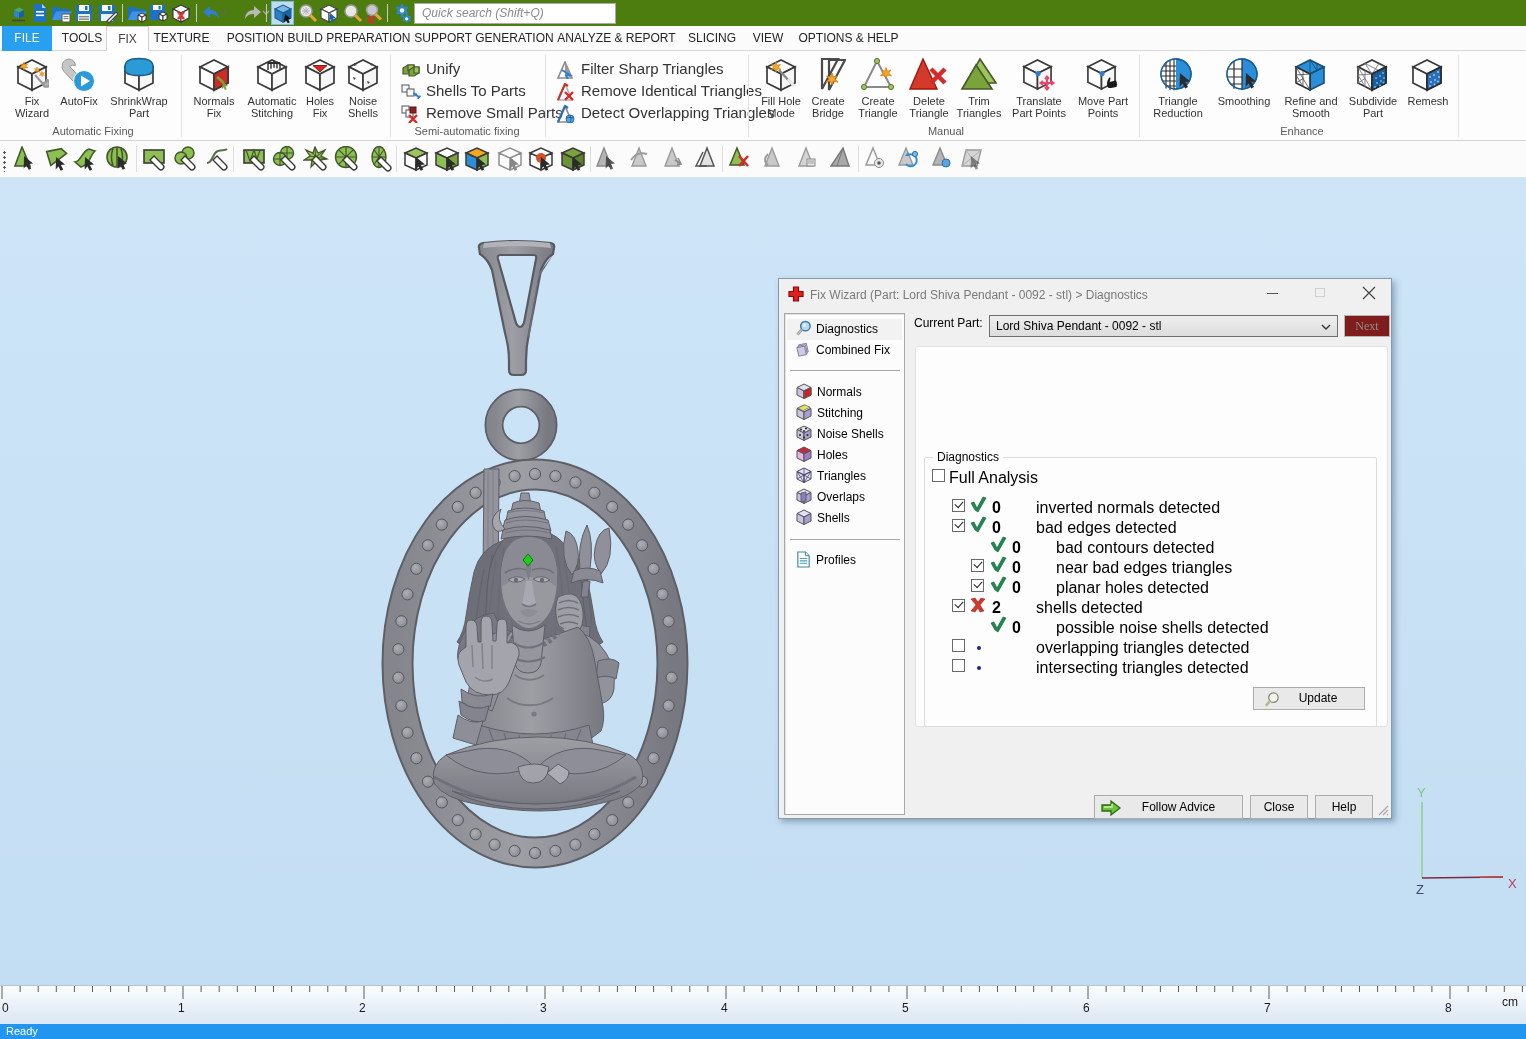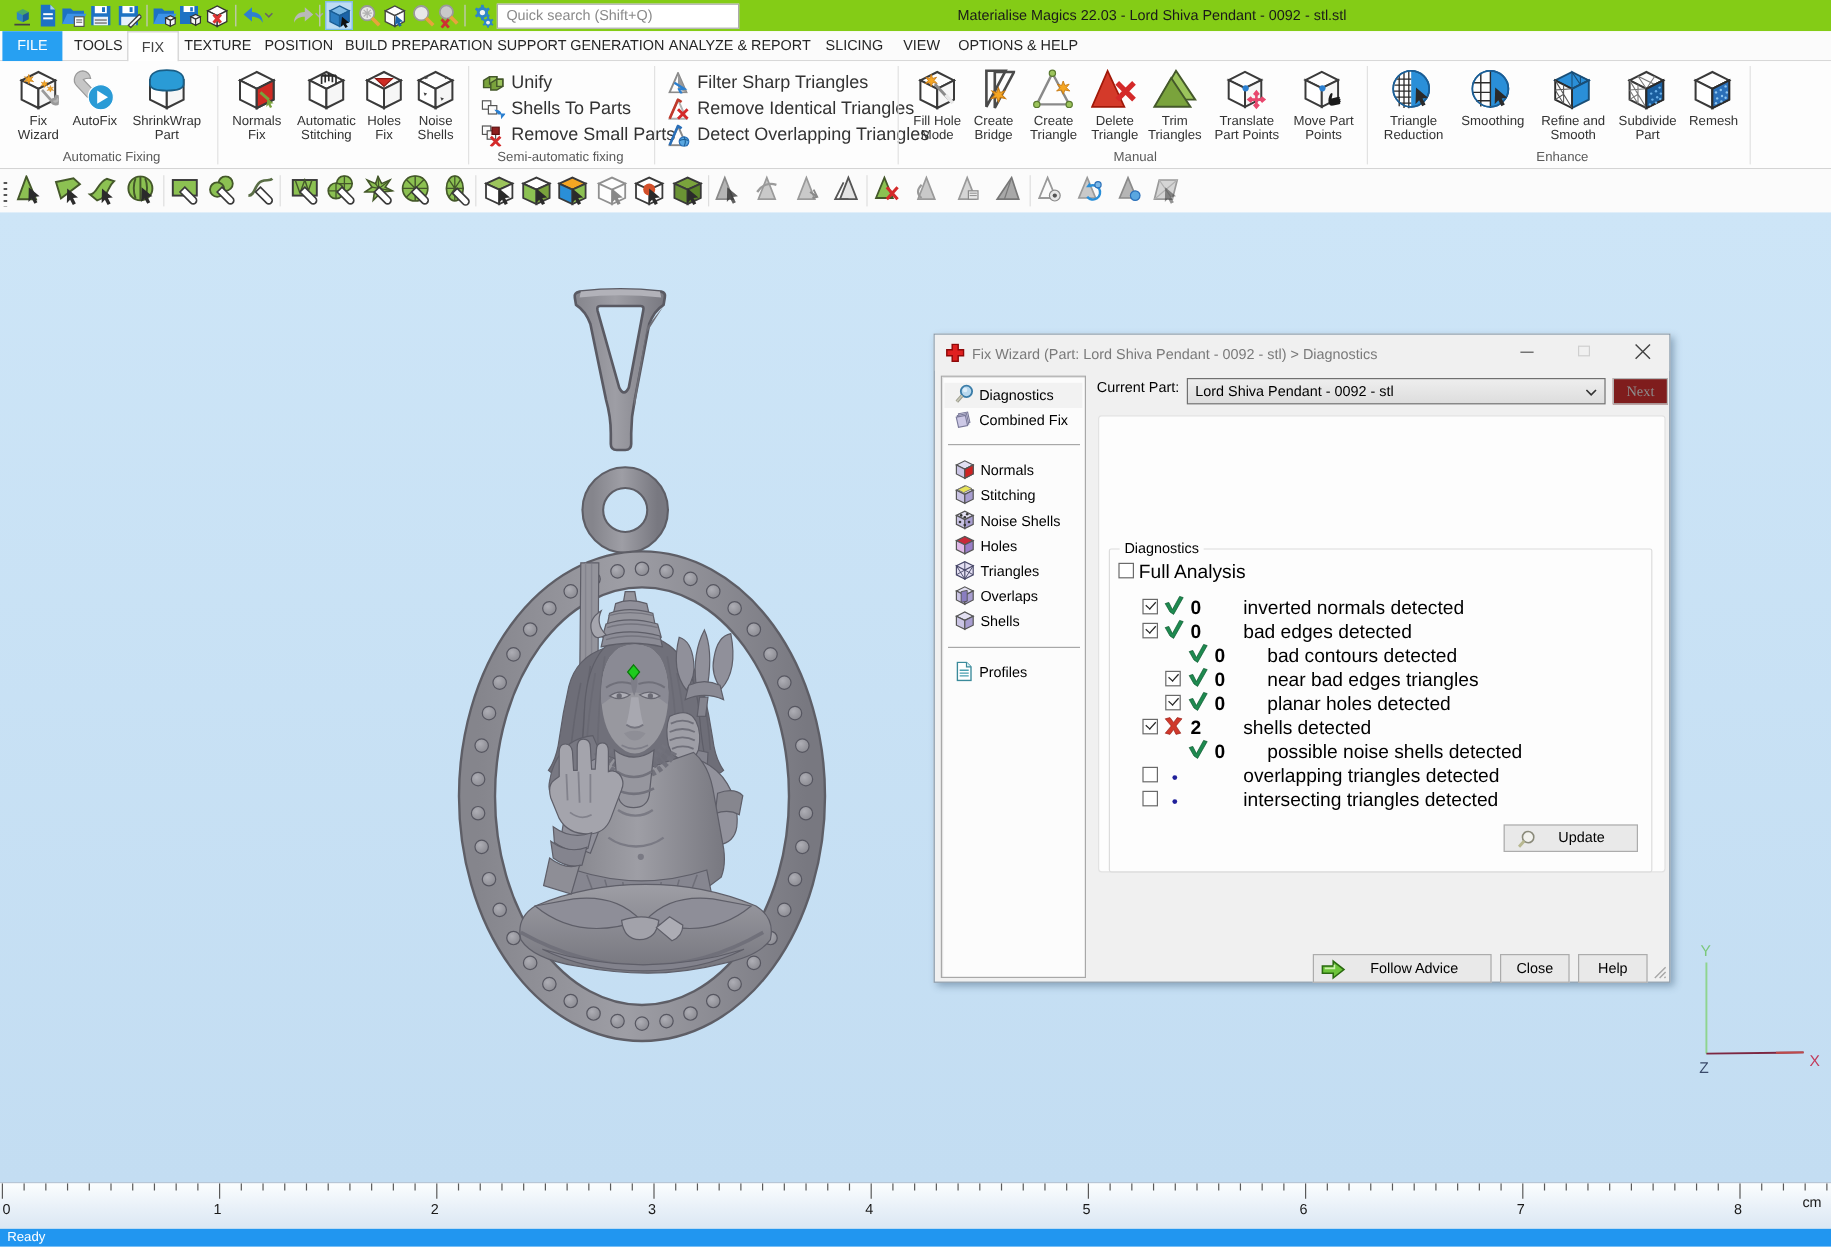--- a/index.html
+++ b/index.html
@@ -1,19 +1,19 @@
 <!DOCTYPE html>
 <html><head>
 <meta charset="utf-8">
 <style>
 * { margin:0; padding:0; box-sizing:border-box; }
 html,body { width:1526px; height:1039px; overflow:hidden; font-family:"Liberation Sans", sans-serif; }
 #app { position:relative; width:1526px; height:1039px; background:#fff; }
 
-#titlebar { position:absolute; left:0; top:0; width:1526px; height:26px; background:#84cc16; }
+#titlebar { position:absolute; left:0; top:0; width:1526px; height:26px; background:#4d7c0f;font-style:italic; }
 #titlebar .ico { position:absolute; top:2px; width:22px; height:22px; }
 #title-text { position:absolute; top:0; left:760px; width:400px; height:26px; line-height:27px; font-size:12px; color:#1a1a1a; text-align:center; }
 .qsep { position:absolute; top:4px; width:1px; height:18px; background:#c9c9c9; }
 #qsearch { position:absolute; left:414px; top:3px; width:202px; height:21px; background:#fff; border:1px solid #ababab; font-size:12px; color:#8a8a8a; line-height:19px; padding-left:7px; }
 
 #tabs { position:absolute; left:0; top:26px; width:1526px; height:25px; background:#fbfbfb; border-bottom:1px solid #d8d8d8; }
 .tab { position:absolute; top:0; height:25px; line-height:25px; font-size:12px; color:#262626; text-align:center; }
 #tab-file { left:2px; width:50px; background:#27a0f2; color:#fff; }
 #tab-fix { background:#fff; border:1px solid #d0d0d0; border-bottom:none; color:#444; height:26px; }
 
@@ -167,28 +167,27 @@
         <path d="M6 14 L12 21 M12 14 L6 21" stroke="#c33" stroke-width="2.4"></path>
       </svg>
     <div class="qsep" style="left:387px"></div>
     <svg class="ico" style="left:391px" viewBox="0 0 22 22">
         <path d="M10 2 l2 0 l.4 2.1 a6 6 0 0 1 1.8 1 l2 -.8 l1 1.7 l-1.6 1.4 a6 6 0 0 1 0 2.1 l1.6 1.4 l-1 1.7 l-2 -.8 a6 6 0 0 1 -1.8 1 l-.4 2.1 l-2 0 l-.4 -2.1 a6 6 0 0 1 -1.8 -1 l-2 .8 l-1 -1.7 l1.6 -1.4 a6 6 0 0 1 0 -2.1 L4.8 6 l1 -1.7 l2 .8 a6 6 0 0 1 1.8 -1 Z" fill="#2e86c8"></path>
         <circle cx="11" cy="8.5" r="2.2" fill="#f2f2f2"></circle>
         <path d="M15 12 l1.4 0 l.3 1.5 l1.4 .7 l1.4 -.6 l.7 1.2 l-1.1 1 l0 1.5 l1.1 1 l-.7 1.2 l-1.4 -.6 l-1.4 .7 l-.3 1.5 l-1.4 0 l-.3 -1.5 l-1.4 -.7 l-1.4 .6 l-.7 -1.2 l1.1 -1 l0 -1.5 l-1.1 -1 l.7 -1.2 l1.4 .6 l1.4 -.7 Z" fill="#2e86c8"></path>
         <circle cx="15.7" cy="16.8" r="1.6" fill="#f2f2f2"></circle>
       </svg>
     <div id="qsearch">Quick search (Shift+Q)</div>
-    <div id="title-text">Materialise Magics 22.03 - Lord Shiva Pendant - 0092 - stl.stl</div>
   </div>
   <div id="tabs">
     <div class="tab" id="tab-file">FILE</div>
     <div class="tab" style="left:58px;width:48px;">TOOLS</div>
     <div class="tab" id="tab-fix" style="left:106px;width:43px;">FIX</div>
     <div class="tab" style="left:149px;width:65px;">TEXTURE</div>
-    <div class="tab" style="left:214px;width:70px;">POSITION</div>
+    <div class="tab" style="left:214px;width:70px;text-align:right;">POSITION</div>
     <div class="tab" style="left:284px;width:130px;">BUILD PREPARATION</div>
     <div class="tab" style="left:414px;width:140px;">SUPPORT GENERATION</div>
     <div class="tab" style="left:554px;width:125px;">ANALYZE &amp; REPORT</div>
     <div class="tab" style="left:679px;width:66px;">SLICING</div>
     <div class="tab" style="left:745px;width:46px;">VIEW</div>
     <div class="tab" style="left:791px;width:115px;">OPTIONS &amp; HELP</div>
   </div>
   <div id="ribbon">
     <svg width="0" height="0">
         <defs>

